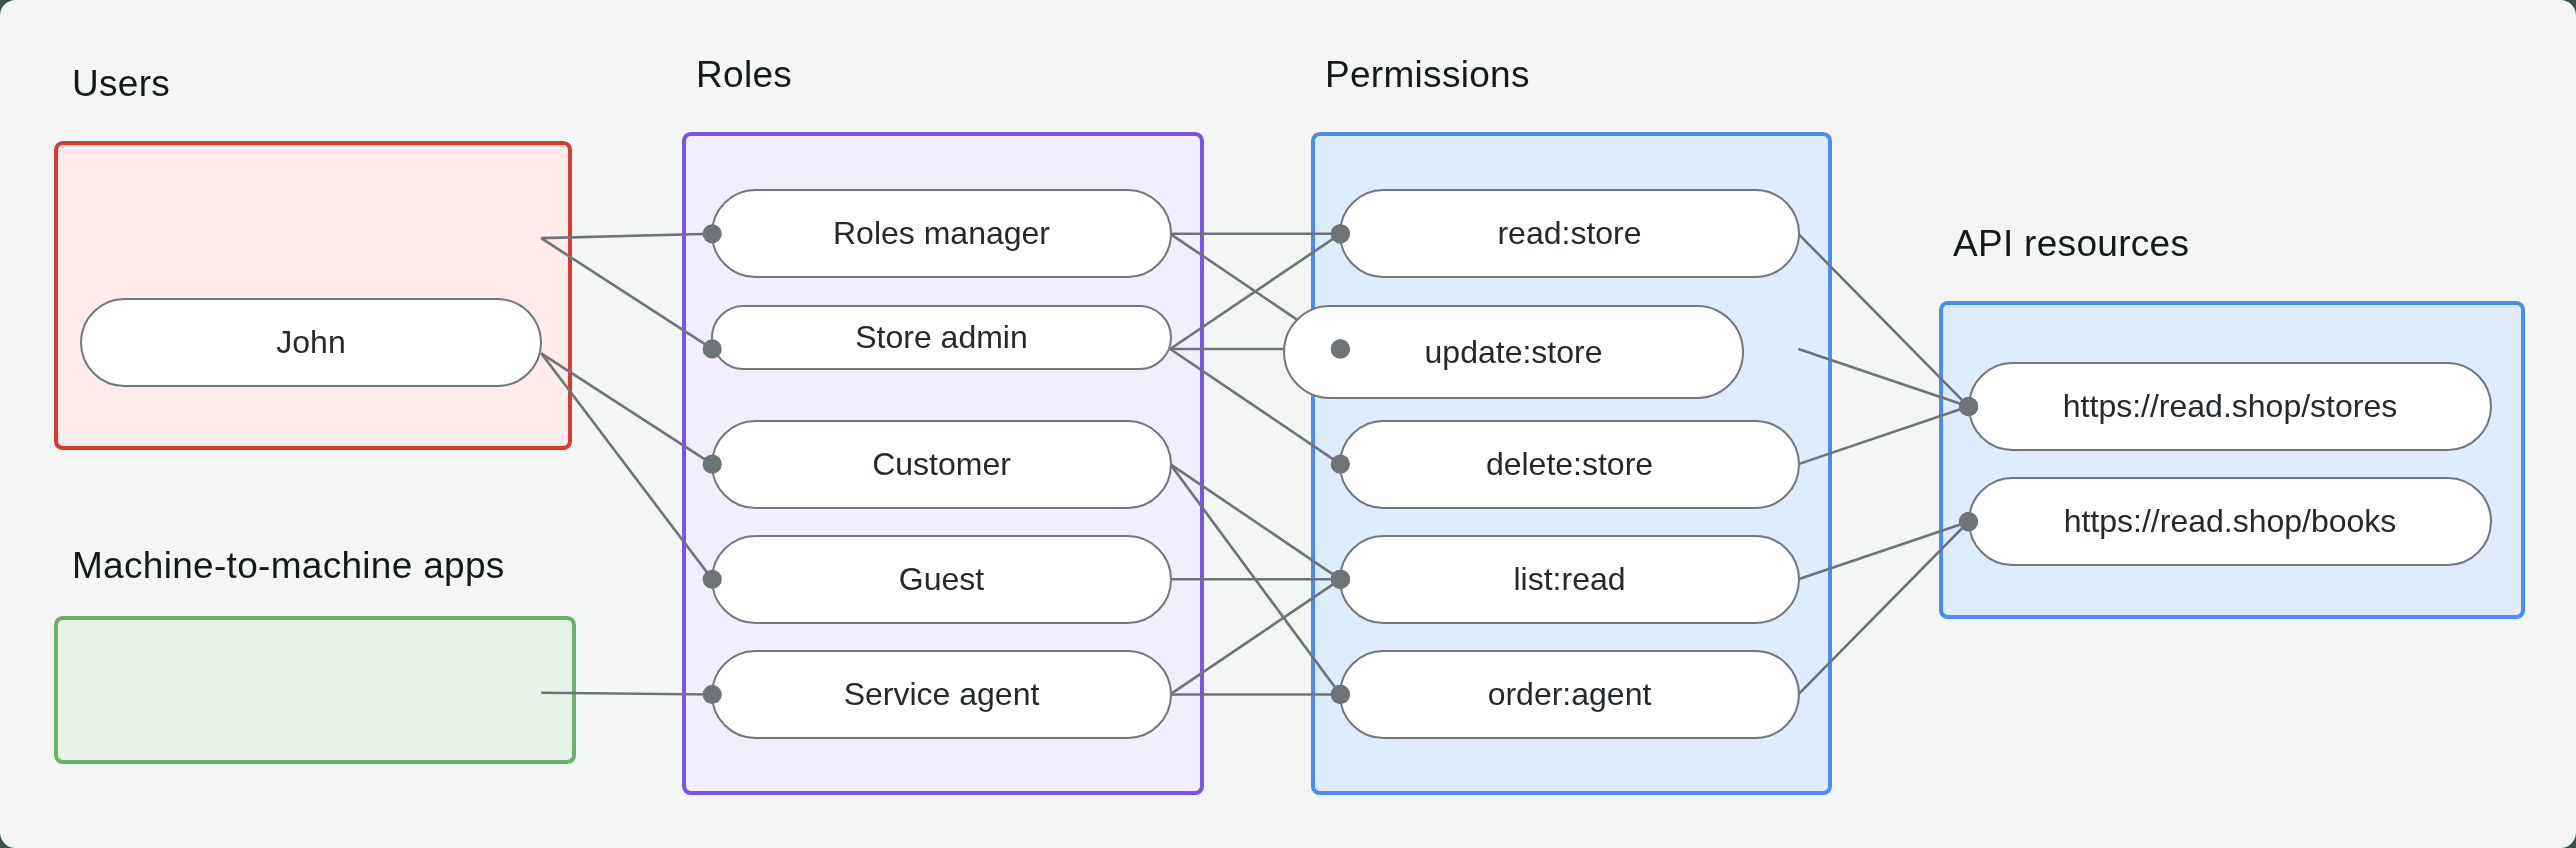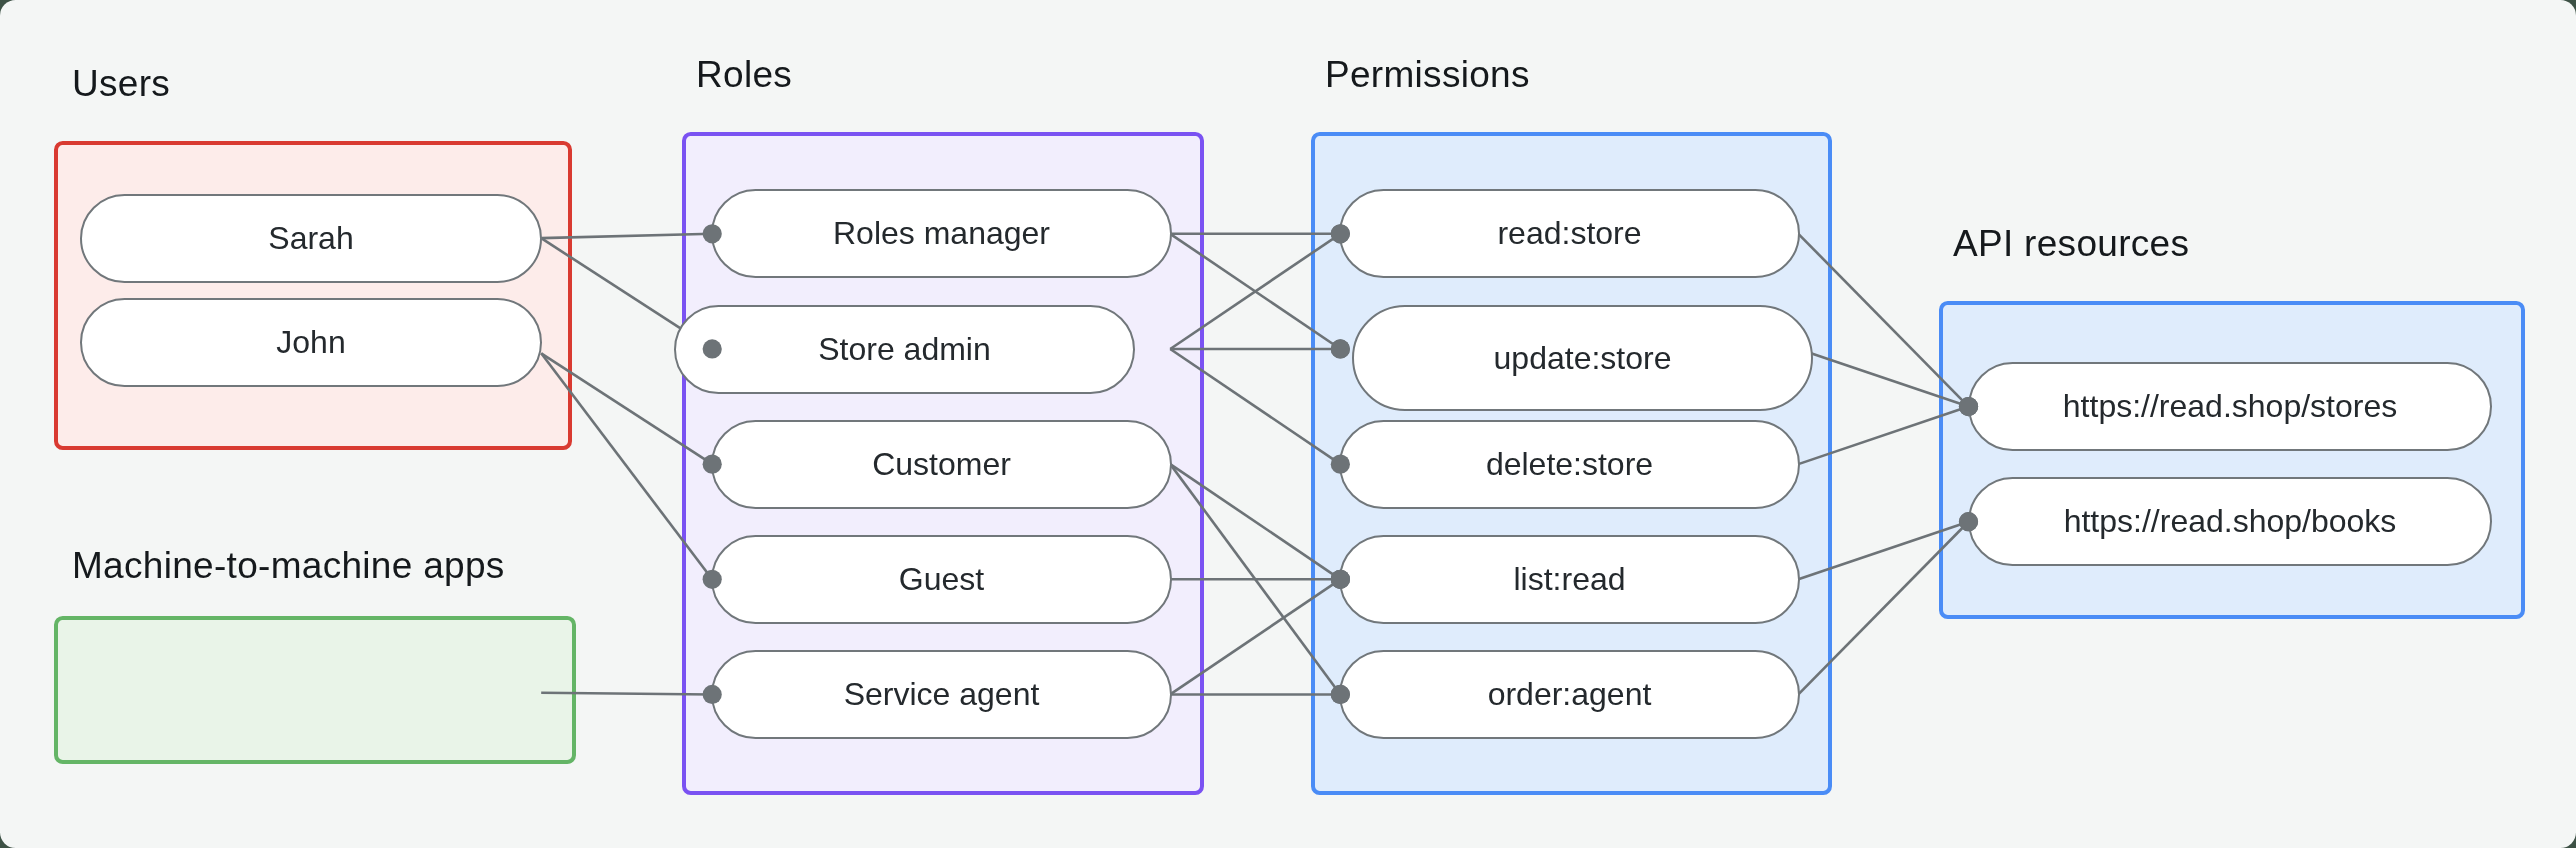--- a/index.html
+++ b/index.html
@@ -82,29 +82,28 @@
       <line x1="1341" y1="664" x2="1536" y2="664" stroke="#6d7377" stroke-width="3"></line>
       <line x1="1341" y1="796" x2="1536" y2="664" stroke="#6d7377" stroke-width="3"></line>
       <line x1="1341" y1="796" x2="1536" y2="796" stroke="#6d7377" stroke-width="3"></line>
       <line x1="2061" y1="268" x2="2256" y2="466" stroke="#6d7377" stroke-width="3"></line>
       <line x1="2061" y1="400" x2="2256" y2="466" stroke="#6d7377" stroke-width="3"></line>
       <line x1="2061" y1="532" x2="2256" y2="466" stroke="#6d7377" stroke-width="3"></line>
       <line x1="2061" y1="664" x2="2256" y2="598" stroke="#6d7377" stroke-width="3"></line>
       <line x1="2061" y1="796" x2="2256" y2="598" stroke="#6d7377" stroke-width="3"></line>
     </svg>
   <div class="layer" id="pill-layer">
-      <div class="pill" style="left: 80px; top: 194px; width: 462px; height: 89px;">Sarah</div>
       <div class="pill" style="left: 80px; top: 298px; width: 462px; height: 89px;">John</div>
       <div class="pill" style="left: 711px; top: 189px; width: 461px; height: 89px;">Roles manager</div>
-      <div class="pill" style="left: 674px; top: 305px; width: 461px; height: 89px;">Store admin</div>
+      <div class="pill" style="left: 711px; top: 305px; width: 461px; height: 65px;">Store admin</div>
       <div class="pill" style="left: 711px; top: 420px; width: 461px; height: 89px;">Customer</div>
       <div class="pill" style="left: 711px; top: 535px; width: 461px; height: 89px;">Guest</div>
       <div class="pill" style="left: 711px; top: 650px; width: 461px; height: 89px;">Service agent</div>
       <div class="pill" style="left: 1339px; top: 189px; width: 461px; height: 89px;">read:store</div>
-      <div class="pill" style="left: 1352px; top: 305px; width: 461px; height: 106px;">update:store</div>
+      <div class="pill" style="left: 1283px; top: 305px; width: 461px; height: 94px;">update:store</div>
       <div class="pill" style="left: 1339px; top: 420px; width: 461px; height: 89px;">delete:store</div>
       <div class="pill" style="left: 1339px; top: 535px; width: 461px; height: 89px;">list:read</div>
       <div class="pill" style="left: 1339px; top: 650px; width: 461px; height: 89px;">order:agent</div>
       <div class="pill" style="left: 1968px; top: 362px; width: 524px; height: 89px;">https://read.shop/stores</div>
       <div class="pill" style="left: 1968px; top: 477px; width: 524px; height: 89px;">https://read.shop/books</div>
     </div>
   <svg class="layer" id="dot-layer" width="2576" height="848" viewBox="0 0 2952 972">
       <circle cx="816" cy="268" r="11" fill="#6d7377"></circle>
       <circle cx="816" cy="400" r="11" fill="#6d7377"></circle>
       <circle cx="816" cy="532" r="11" fill="#6d7377"></circle>

